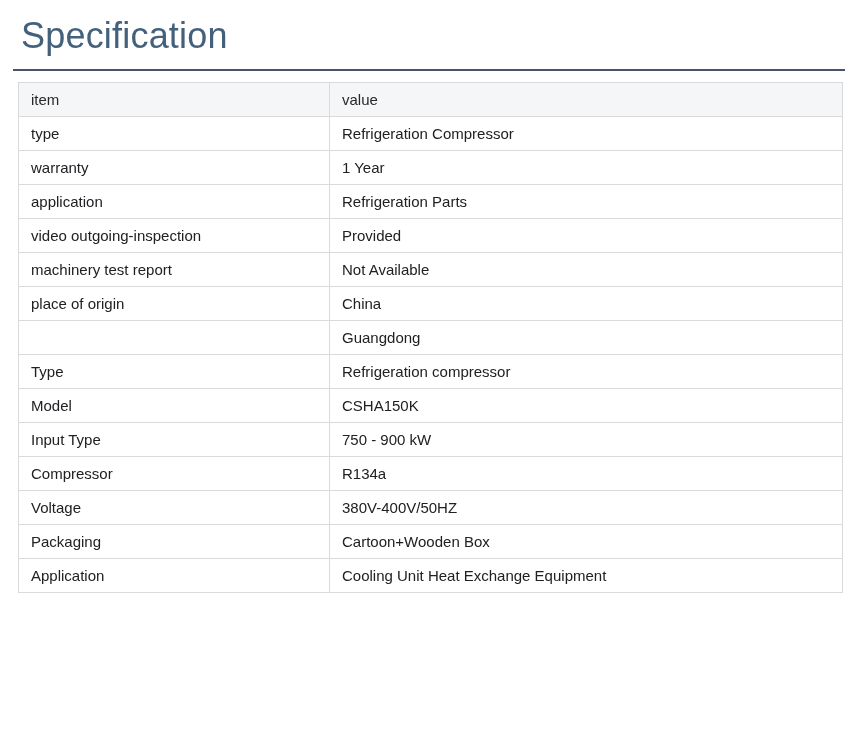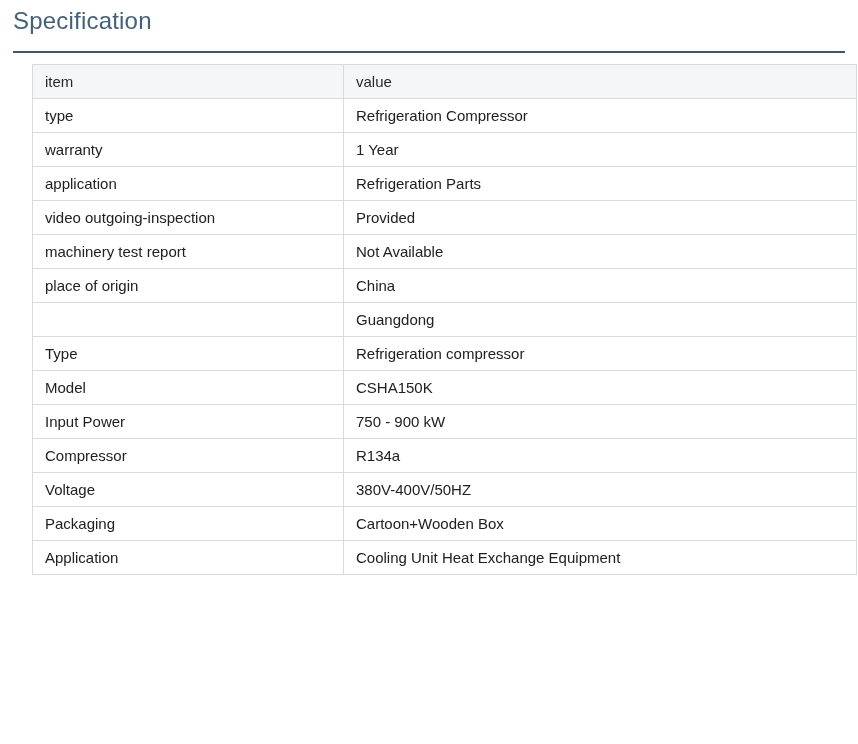--- a/index.html
+++ b/index.html
@@ -11,36 +11,36 @@
   }
   body {
     width: 858px;
     height: 744px;
     overflow: hidden;
   }
   .page {
     padding: 0 13px;
   }
   .page-title {
-    margin: 0;
-    padding: 7px 0 16px 0;
-    font-size: 24px;
+    margin: 8px;
+    padding: 7px 0 4px 0;
+    font-size: 36px;
     font-weight: 400;
     letter-spacing: 0.2px;
     color: #44617c;
   }
   .title-rule {
     border: none;
     height: 2px;
     margin: 0 0 11px 0;
     background: #44546a;
   }
   table.spec-table {
     width: 824px;
-    margin-left: 19px;
+    margin-left: 5px;
     border-collapse: collapse;
     table-layout: fixed;
     font-size: 15px;
     color: #202124;
   }
   table.spec-table col.col-item  { width: 311px; }
   table.spec-table col.col-value { width: 513px; }
   table.spec-table th,
   table.spec-table td {
     border: 1px solid #d9dadc;
@@ -106,21 +106,21 @@
       </tr>
       <tr>
         <td>Type</td>
         <td>Refrigeration compressor</td>
       </tr>
       <tr>
         <td>Model</td>
         <td>CSHA150K</td>
       </tr>
       <tr>
-        <td>Input Power</td>
+        <td>Input Type</td>
         <td>750 - 900 kW</td>
       </tr>
       <tr>
         <td>Compressor</td>
         <td>R134a</td>
       </tr>
       <tr>
         <td>Voltage</td>
         <td>380V-400V/50HZ</td>
       </tr>

